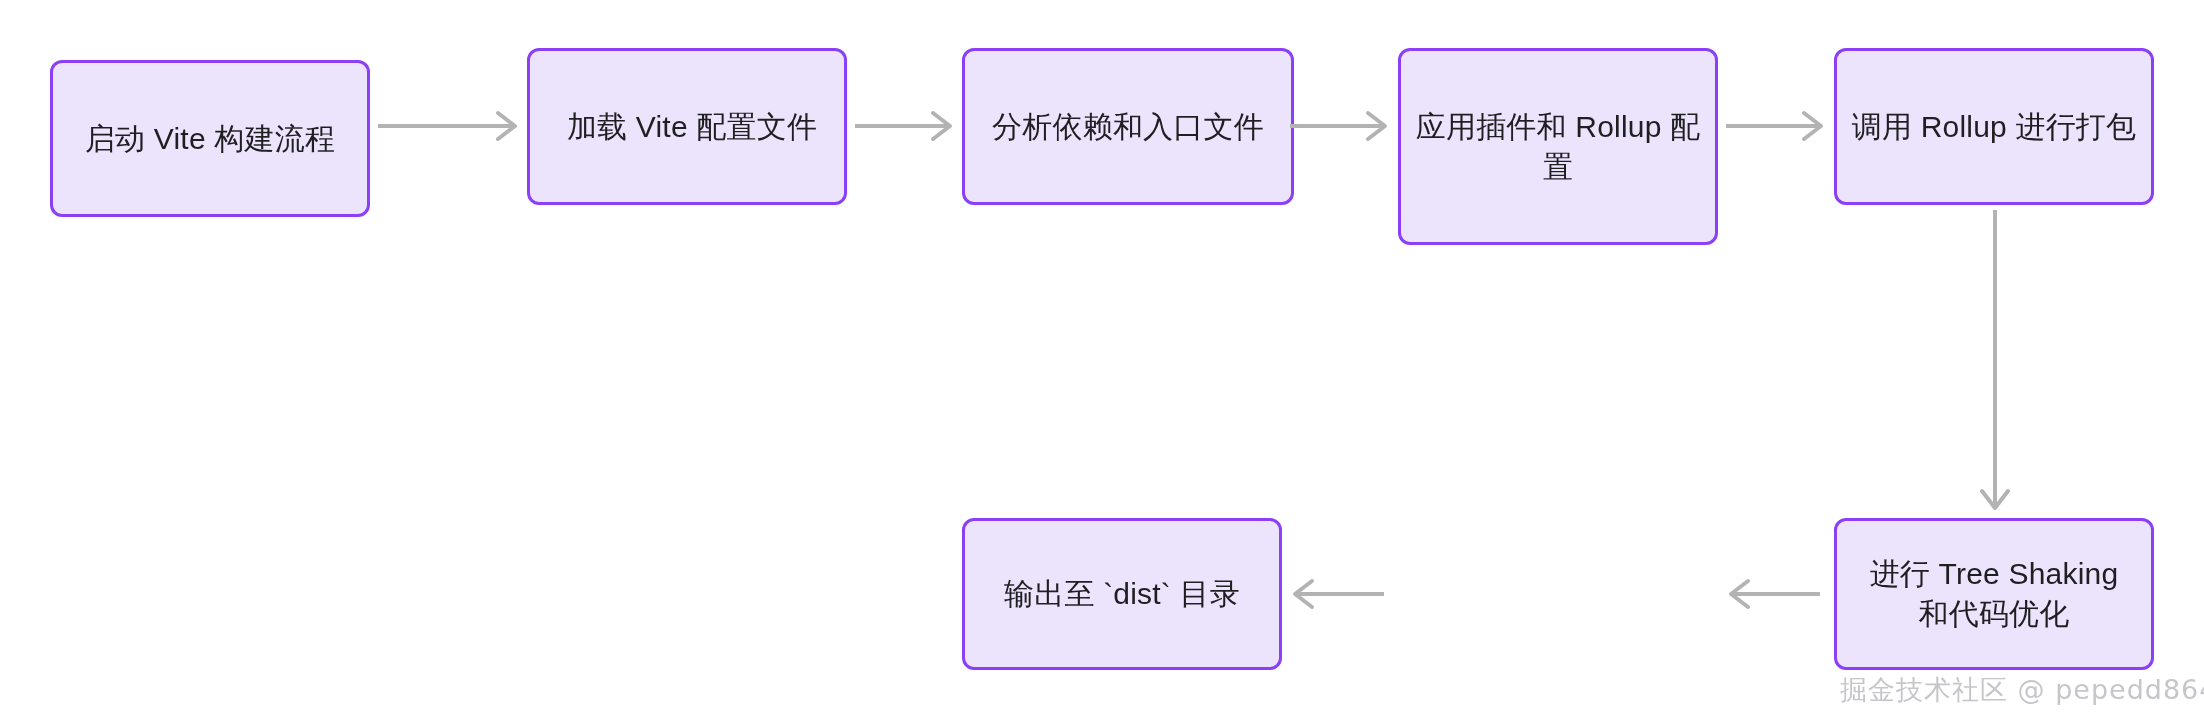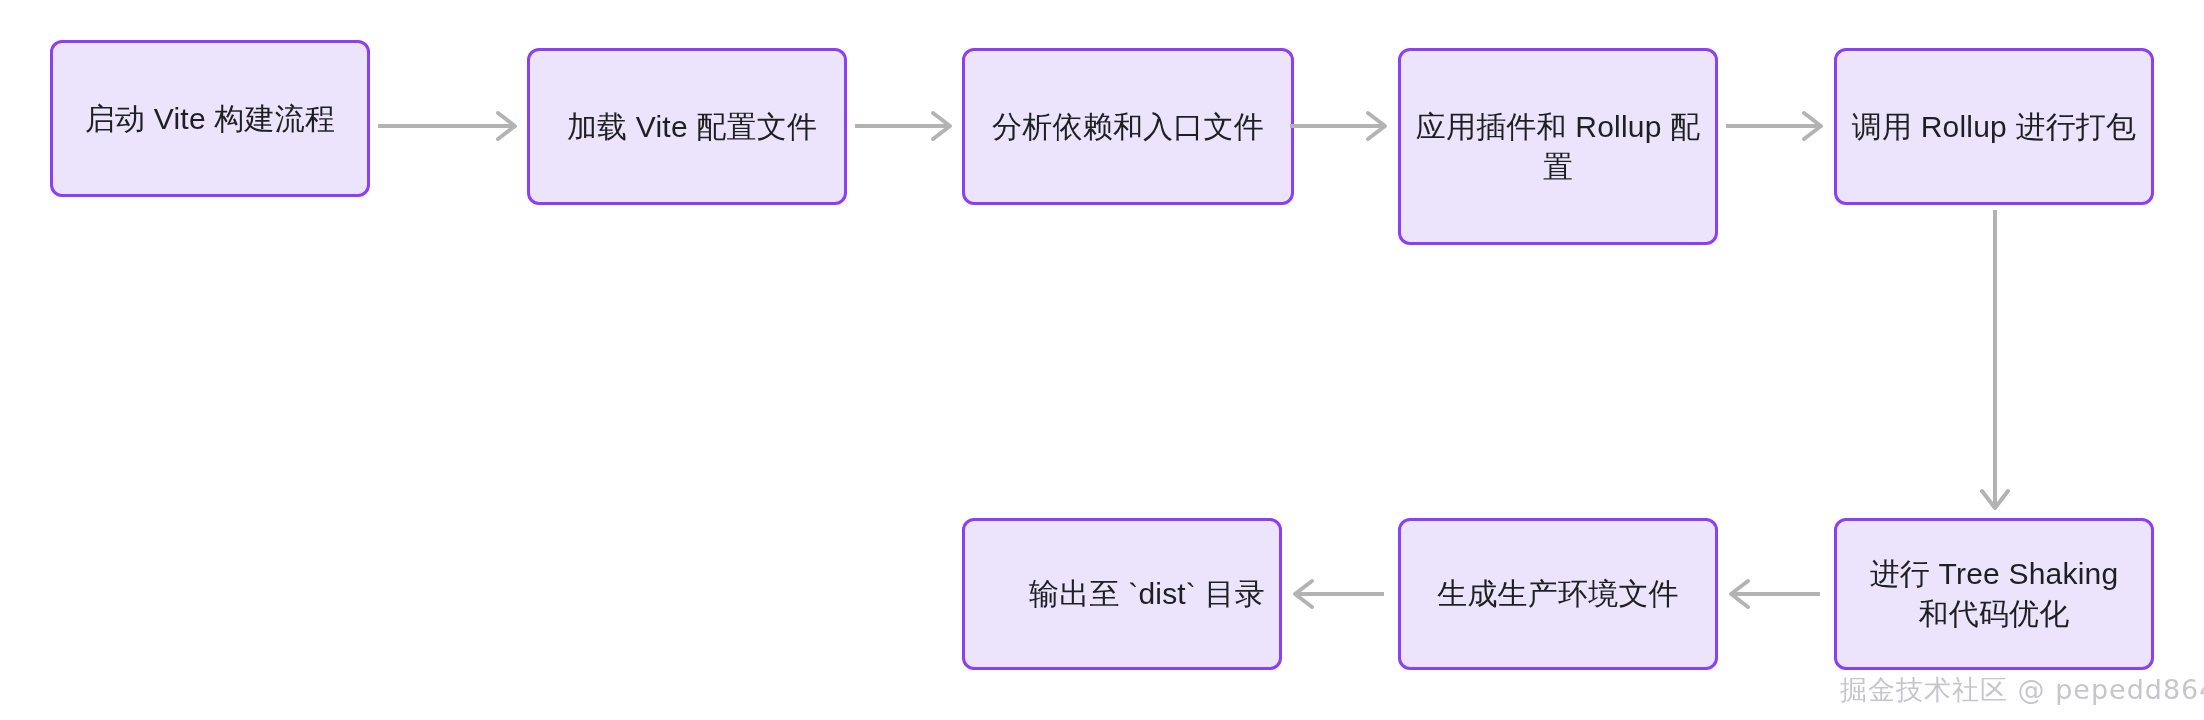--- a/index.html
+++ b/index.html
@@ -73,21 +73,21 @@
     letter-spacing: 1px;
     text-shadow: 0 1px 0 rgba(255,255,255,0.85);
     user-select: none;
   }
 </style>
 </head>
 <body>
 
 <div id="canvas">
 
-  <div class="node" style="left:50px;  top:40px;  width:320px; height:157px;">
+  <div class="node" style="left:50px;  top:60px;  width:320px; height:157px;">
     <span class="node-label">启动 Vite 构建流程</span>
   </div>
 
   <div class="node" style="left:527px; top:48px;  width:320px; height:157px;padding-left:24px;">
     <span class="node-label">加载 Vite 配置文件</span>
   </div>
 
   <div class="node" style="left:962px; top:48px;  width:332px; height:157px;">
     <span class="node-label">分析依赖和入口文件</span>
   </div>
@@ -97,25 +97,22 @@
   </div>
 
   <div class="node" style="left:1834px; top:48px; width:320px; height:157px;">
     <span class="node-label">调用 Rollup 进行打包</span>
   </div>
 
   <div class="node" style="left:1834px; top:518px; width:320px; height:152px;align-items:center;">
     <span class="node-label">进行 Tree Shaking 和代码优化</span>
   </div>
 
-  <div class="node" style="left:1398px; top:518px; width:320px; height:152px;">
-    <span class="node-label">生成生产环境文件</span>
-  </div>
 
-  <div class="node" style="left:962px;  top:518px; width:320px; height:152px;justify-content:flex-end;">
+  <div class="node" style="left:962px;  top:518px; width:320px; height:152px;">
     <span class="node-label">输出至 `dist` 目录</span>
   </div>
 
   <svg class="arrow-svg" style="left:378px; top:106px;" width="142" height="40">
     <line class="arrow-line" x1="0" y1="20" x2="136" y2="20"></line>
     <polyline class="arrow-head" points="120,7 137,20 120,33"></polyline>
   </svg>
 
   <svg class="arrow-svg" style="left:855px; top:106px;" width="100" height="40">
     <line class="arrow-line" x1="0" y1="20" x2="94" y2="20"></line>

